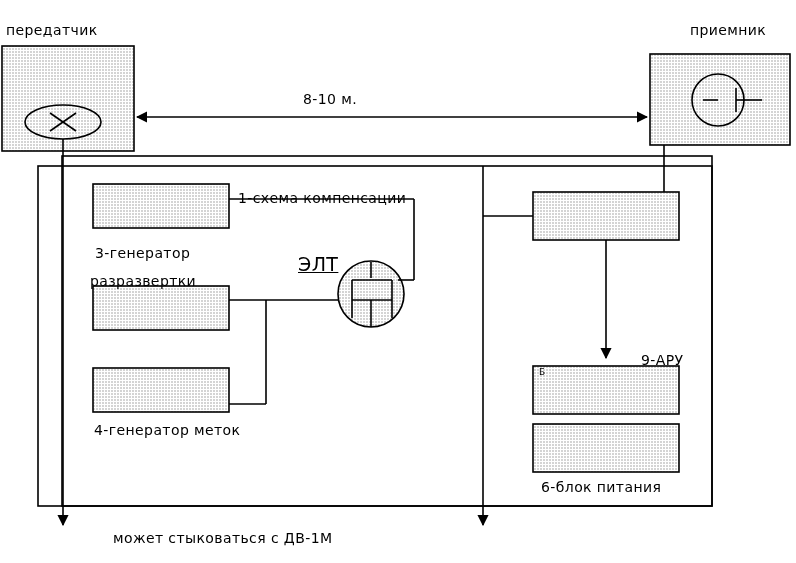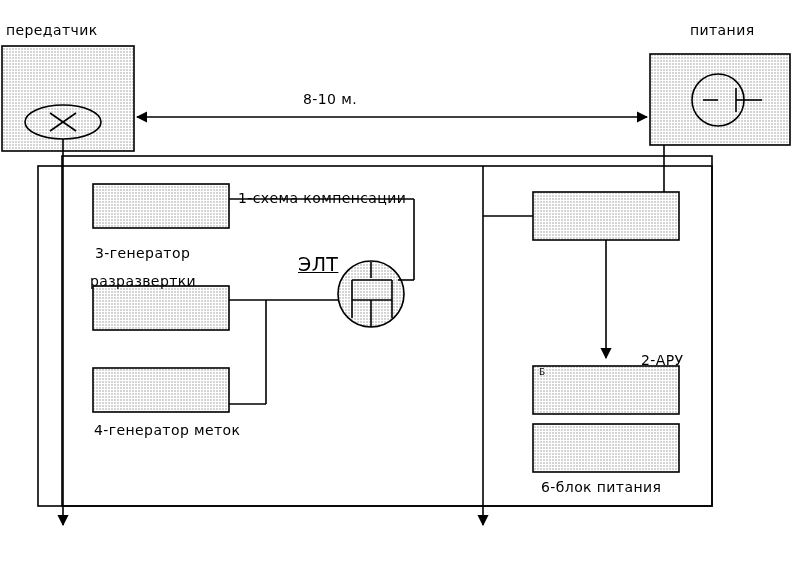--- a/index.html
+++ b/index.html
@@ -106,33 +106,34 @@
 
     <line x1="664" y1="145" x2="664" y2="192" stroke="#000000" stroke-width="1.6"></line>
 
     <line x1="606" y1="240" x2="606" y2="358" stroke="#000000" stroke-width="1.6" marker-end="url(#arrow)"></line>
 
     <line x1="533" y1="216" x2="483" y2="216" stroke="#000000" stroke-width="1.6"></line>
     <line x1="483" y1="166" x2="483" y2="525" stroke="#000000" stroke-width="1.6" marker-end="url(#arrow)"></line>
   </svg>
 
   <div class="lbl" style="left:6px; top:22px;">передатчик</div>
-  <div class="lbl" style="left:690px; top:22px;">питания</div>
+  <div class="lbl" style="left:690px; top:22px;">приемник</div>
   <div class="lbl" style="left:303px; top:91px;">8-10 м.</div>
 
   <div class="lbl" style="left:238px; top:174px;margin-top:16px;">1-схема компенсации</div>
 
   <div class="lbl" style="left:95px; top:245px;">3-генератор</div>
   <div class="lbl" style="left:90px; top:273px;">разразвертки</div>
 
   <div class="lbl small" style="left:298px; top:253px;">ЭЛТ</div>
 
-  <div class="lbl" style="left:641px; top:352px;">2-АРУ</div>
+  <div class="lbl" style="left:641px; top:352px;">9-АРУ</div>
 
   <div class="lbl" style="left:94px; top:422px;">4-генератор меток</div>
 
 
   <div class="lbl tiny" style="left:539px; top:367px;">Б</div>
 
   <div class="lbl" style="left:541px; top:479px;">6-блок питания</div>
 
+  <div class="lbl" style="left:113px; top:530px;">может стыковаться с ДВ-1М</div>
 
 </div>
 
 </body></html>

